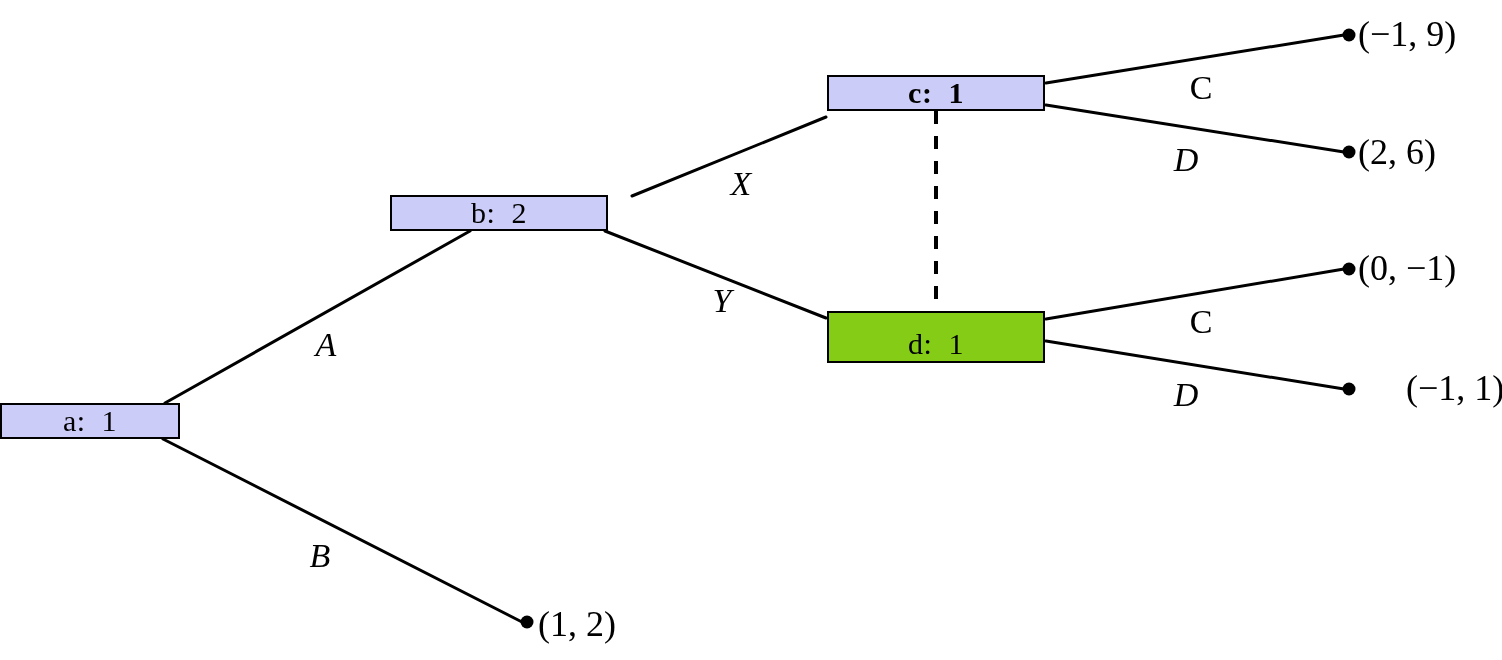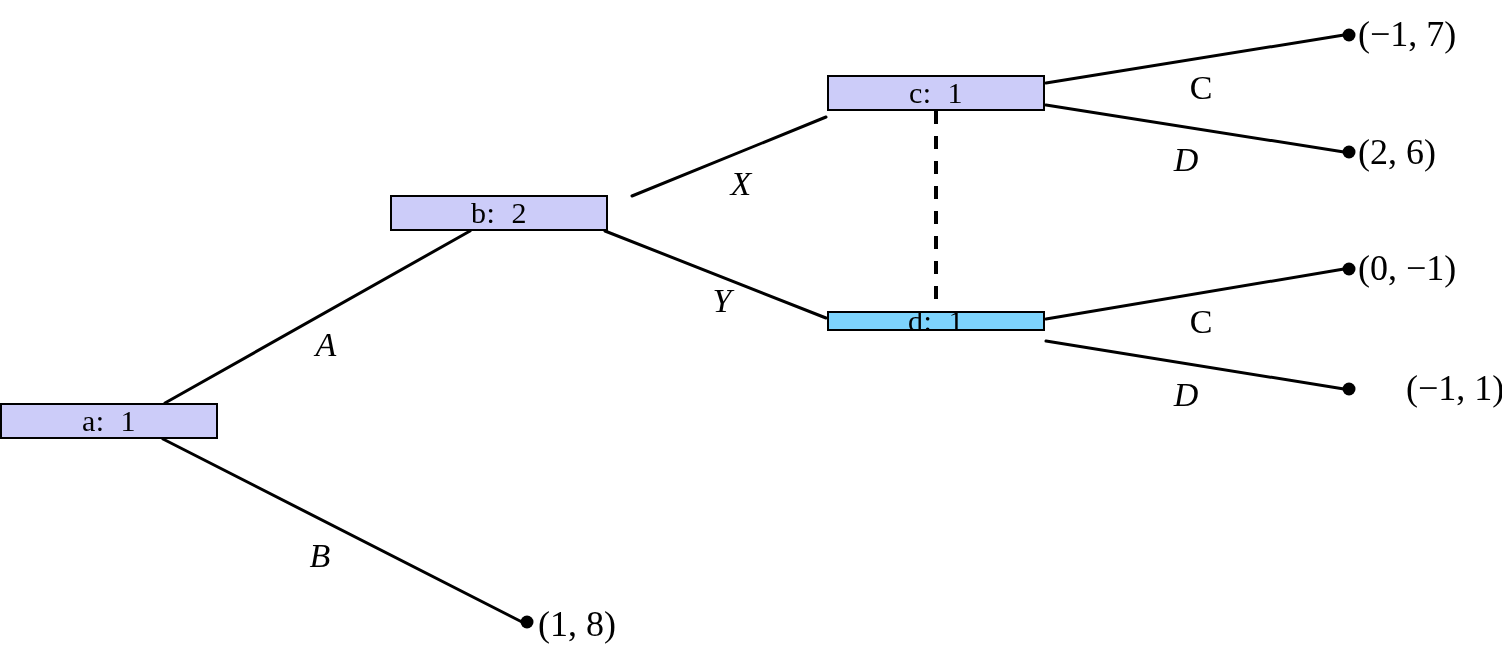--- a/index.html
+++ b/index.html
@@ -77,36 +77,36 @@
     <g id="terminal-dots-group">
         <circle cx="527" cy="622" r="6.5" fill="#000000"></circle>
         <circle cx="1349" cy="35" r="6.5" fill="#000000"></circle>
         <circle cx="1349" cy="152" r="6.5" fill="#000000"></circle>
         <circle cx="1349" cy="269" r="6.5" fill="#000000"></circle>
         <circle cx="1349" cy="389" r="6.5" fill="#000000"></circle>
       </g>
   </svg>
 
   <div id="nodes-layer">
-      <div class="node-box" style="left: 0px; top: 403px; width: 218px; height: 36px; background: rgb(204, 204, 249); border-color: rgb(0, 0, 0);"><span>a:  1</span></div>
+      <div class="node-box" style="left: 0px; top: 403px; width: 180px; height: 36px; background: rgb(204, 204, 249); border-color: rgb(0, 0, 0);"><span>a:  1</span></div>
       <div class="node-box" style="left: 390px; top: 195px; width: 218px; height: 36px; background: rgb(204, 204, 249); border-color: rgb(0, 0, 0);"><span>b:  2</span></div>
-      <div class="node-box" style="left: 827px; top: 75px; width: 218px; height: 36px; background: rgb(204, 204, 249); border-color: rgb(0, 0, 0);"><span>c:  1</span></div>
-      <div class="node-box" style="left: 827px; top: 311px; width: 218px; height: 20px; background: #7dd3fc; border-color: rgb(0, 0, 0);"><span>d:  1</span></div>
+      <div class="node-box" style="left: 827px; top: 75px; width: 218px; height: 36px; background: rgb(204, 204, 249); border-color: rgb(0, 0, 0); font-weight: bold;"><span>c:  1</span></div>
+      <div class="node-box" style="left: 827px; top: 311px; width: 218px; height: 52px; background: #84cc16; border-color: rgb(0, 0, 0); align-items: flex-end;"><span>d:  1</span></div>
     </div>
   <div id="labels-layer">
       <div class="edge-label italic" style="left: 326px; top: 345px;">A</div>
       <div class="edge-label italic" style="left: 320px; top: 556px;">B</div>
       <div class="edge-label italic" style="left: 741px; top: 184px;">X</div>
       <div class="edge-label italic" style="left: 722px; top: 301px;">Y</div>
       <div class="edge-label roman" style="left: 1201px; top: 88px;">C</div>
       <div class="edge-label italic" style="left: 1186px; top: 160px;">D</div>
       <div class="edge-label roman" style="left: 1201px; top: 322px;">C</div>
       <div class="edge-label italic" style="left: 1186px; top: 395px;">D</div>
     </div>
   <div id="payoffs-layer">
-      <div class="payoff-label" style="left: 538px; top: 624px;">(1, 8)</div>
-      <div class="payoff-label" style="left: 1358px; top: 34px;">(−1, 7)</div>
+      <div class="payoff-label" style="left: 538px; top: 624px;">(1, 2)</div>
+      <div class="payoff-label" style="left: 1358px; top: 34px;">(−1, 9)</div>
       <div class="payoff-label" style="left: 1358px; top: 152px;">(2, 6)</div>
       <div class="payoff-label" style="left: 1358px; top: 268px; text-align: right;">(0, −1)</div>
       <div class="payoff-label" style="left: 1358px; top: 388px; margin-left: 48px;">(−1, 1)</div>
     </div>
 
 </div>
 
 </body></html>

